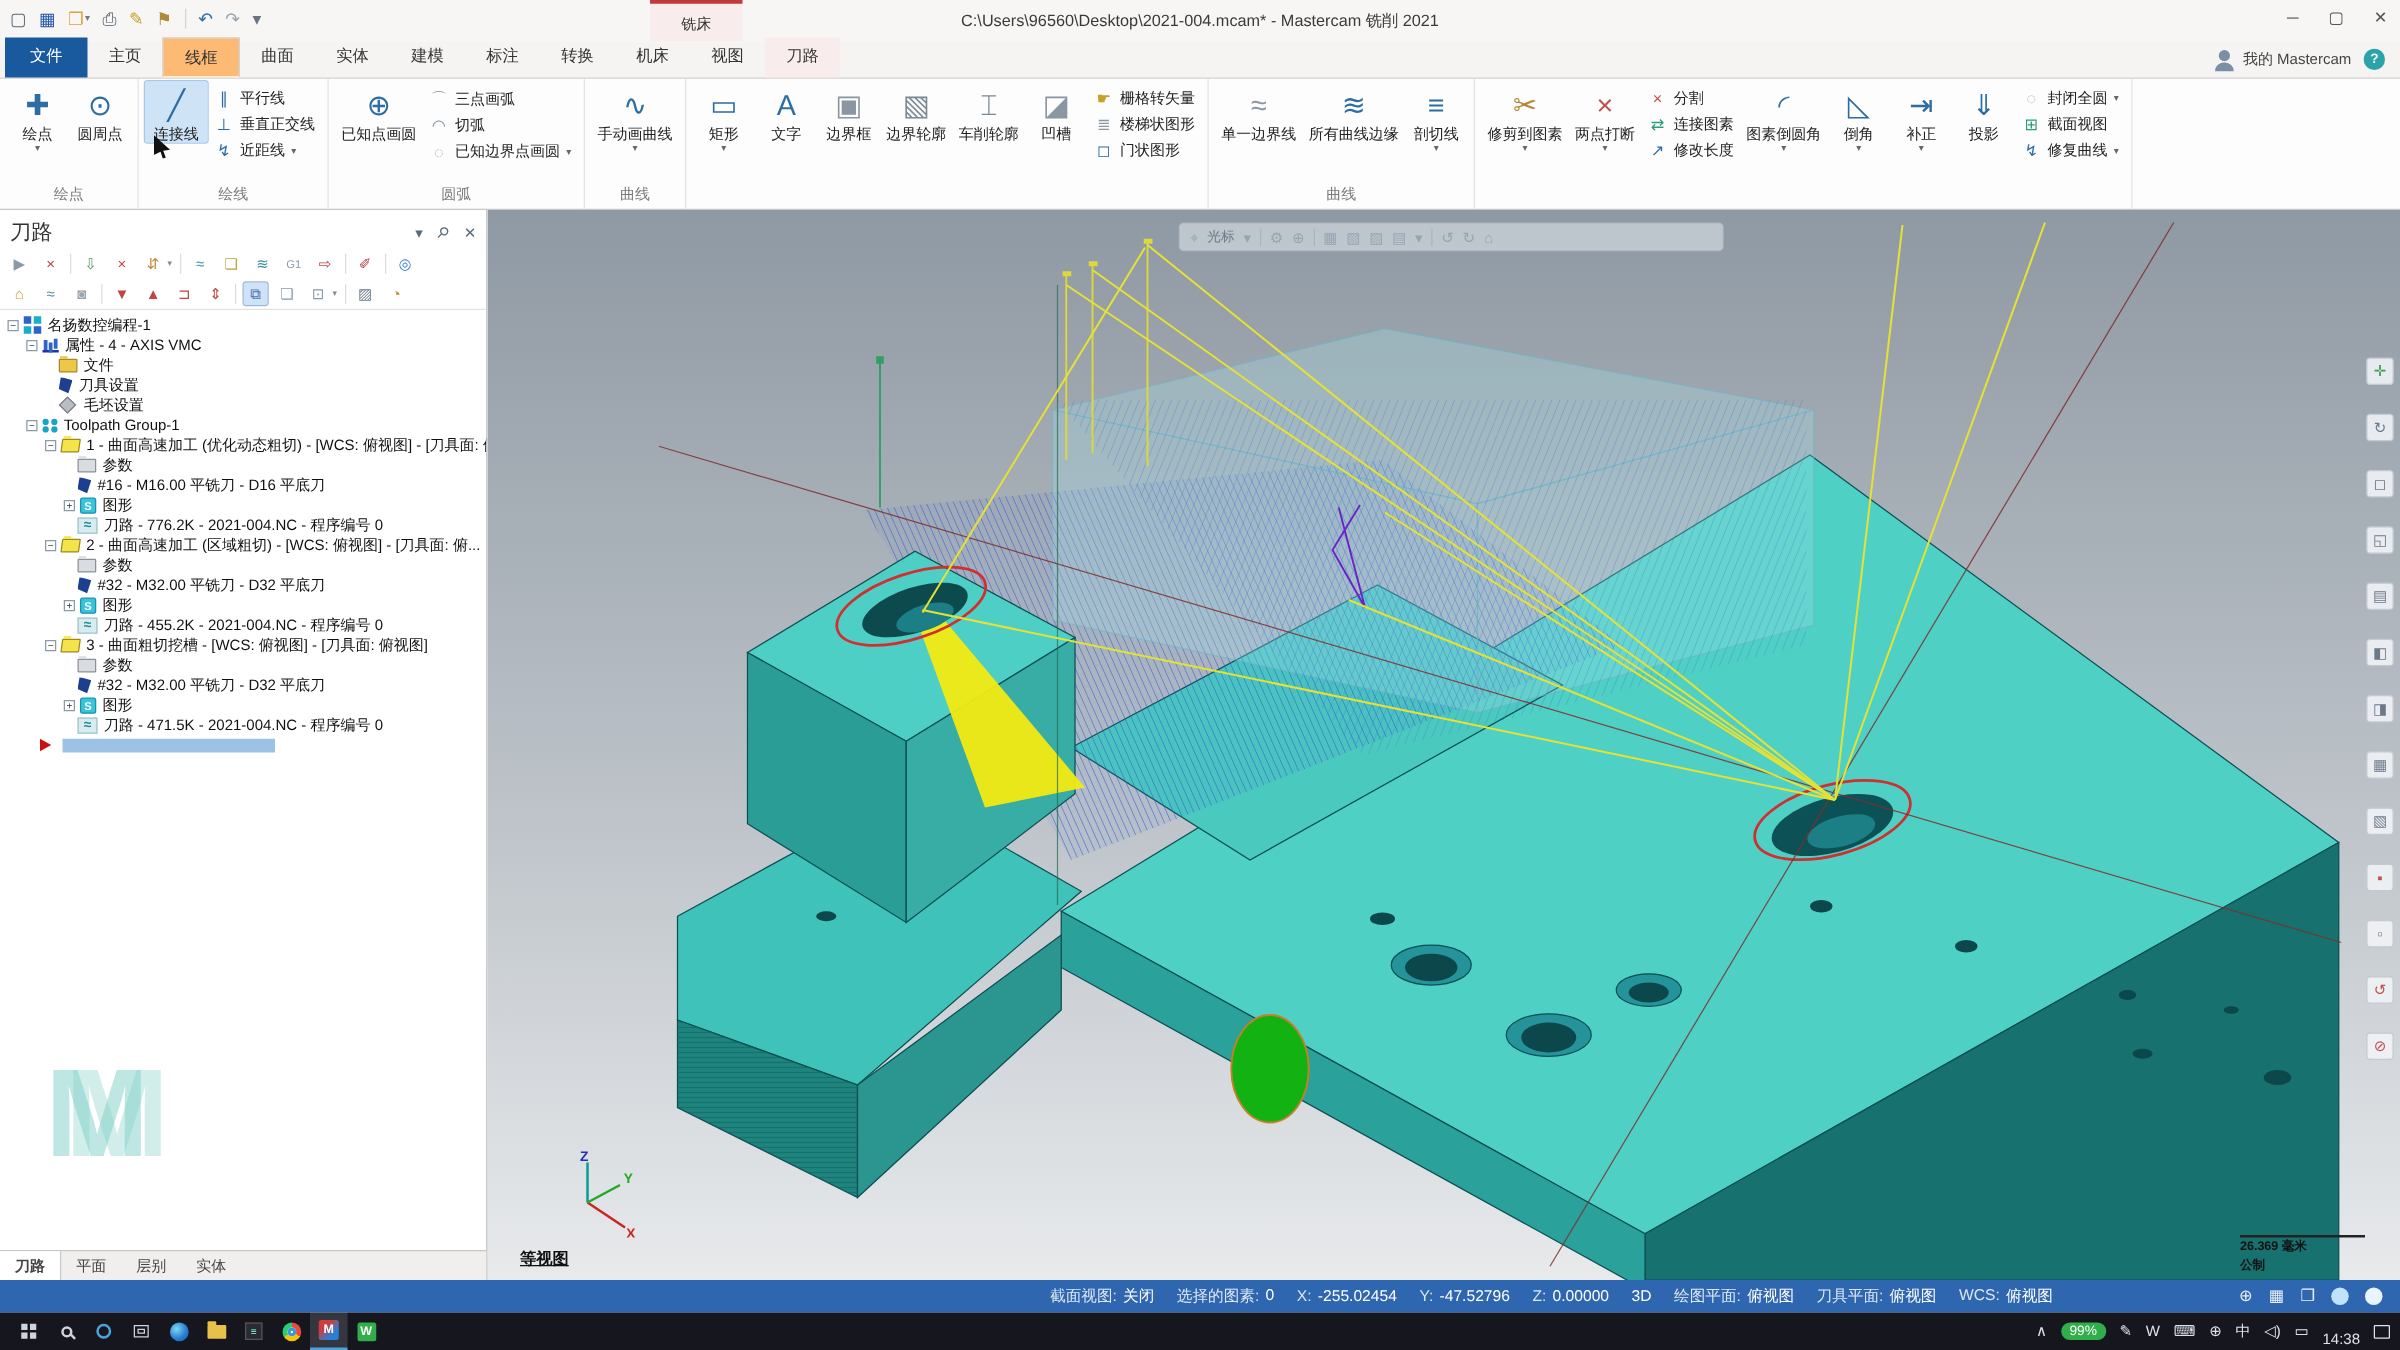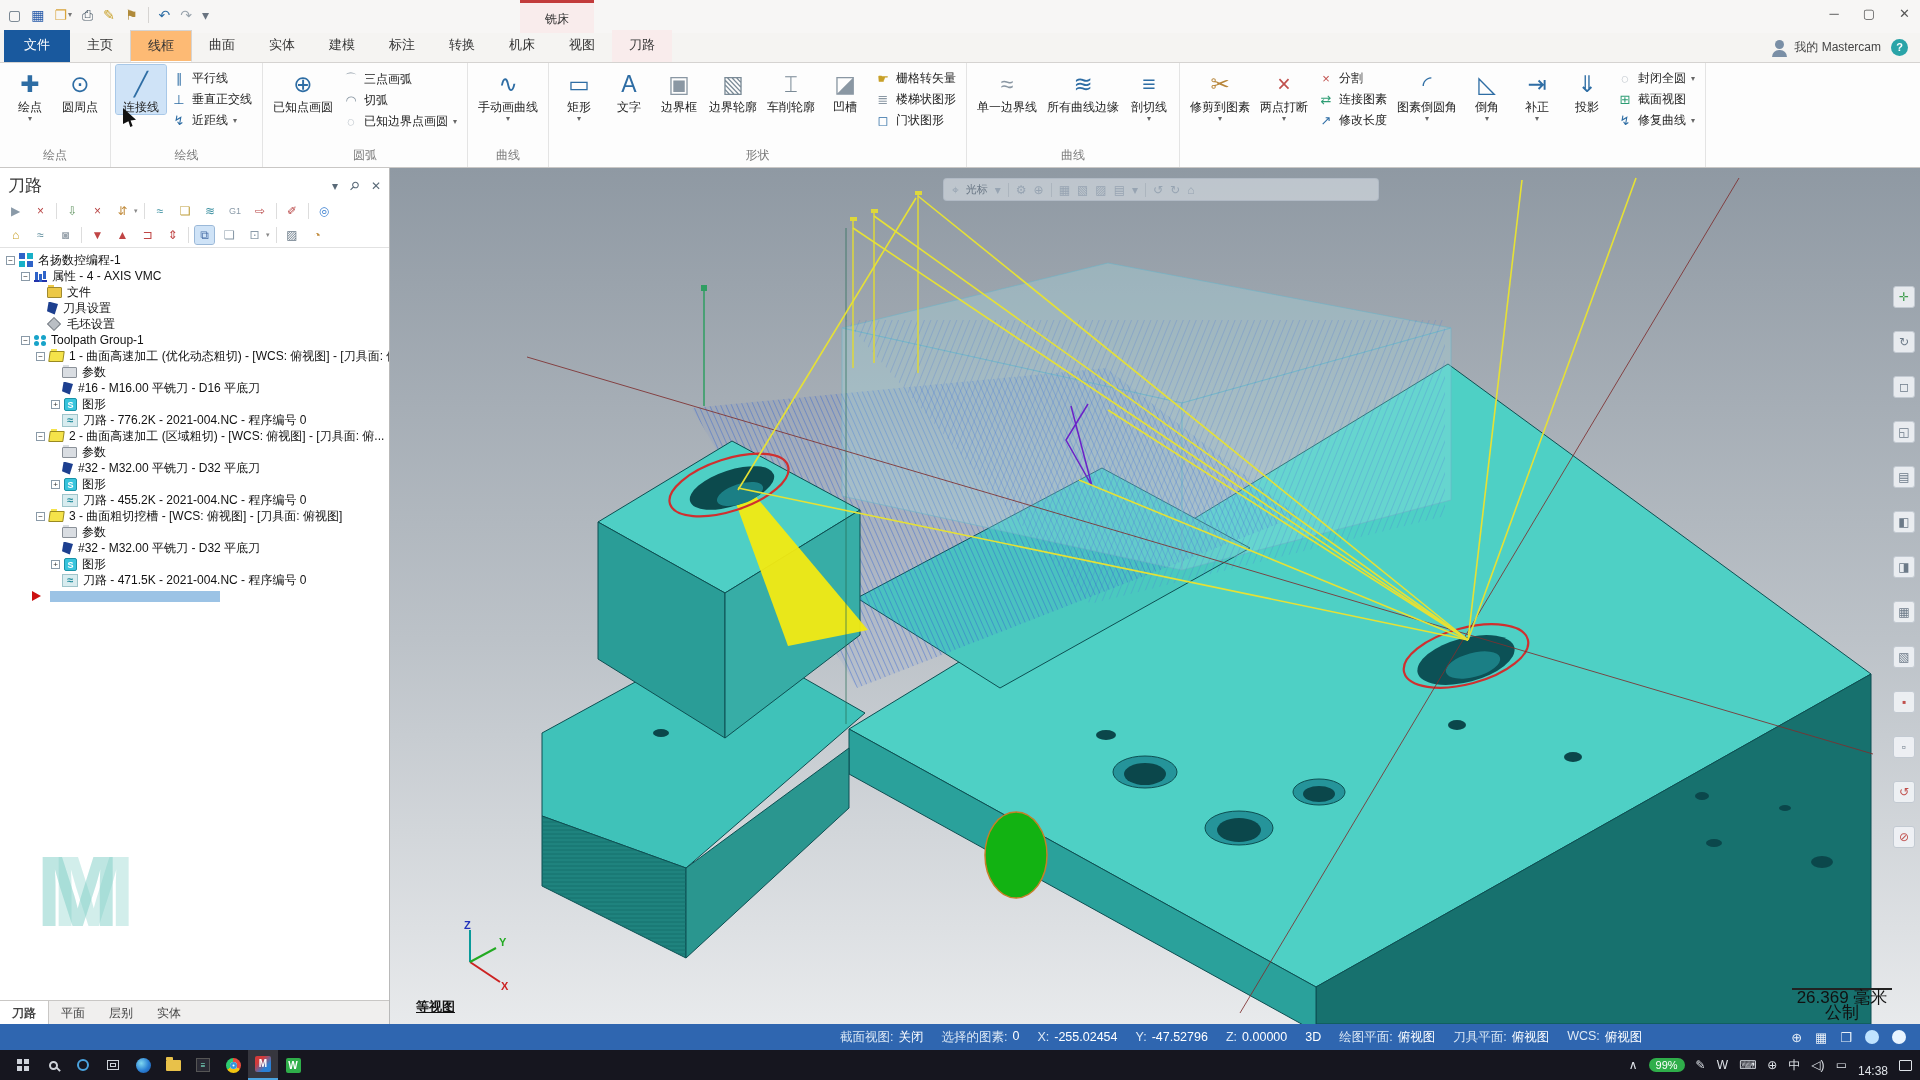--- a/index.html
+++ b/index.html
@@ -109,21 +109,21 @@
      background:rgba(228,233,238,.55); border:1px solid rgba(170,180,192,.65); border-radius:4px;
      display:flex; align-items:center; gap:7px; padding:0 8px; font-size:11px; color:#6b7886; }
   #selbar .ig { color:#97a4b2; font-size:12px; }
   #selbar .sp { width:1px; height:14px; background:rgba(160,170,180,.6); }
   #vtoolbar { position:absolute; right:5px; top:118px; display:flex; flex-direction:column; gap:23px; }
   .vbtn { width:22px; height:22px; background:rgba(241,244,247,.88); border:1px solid #c3cad2;
      border-radius:3px; font-size:12px; color:#6c7a88; display:flex; align-items:center; justify-content:center; }
   #viewlabel { position:absolute; left:26px; bottom:8px; font-size:13px; font-weight:bold; color:#111;text-decoration:underline; }
   #gnomon { position:absolute; left:52px; bottom:34px; }
   #scalebox { position:absolute; right:28px; bottom:4px; width:100px; border-top:2px solid #222;
-     text-align:center; font-size:17px; font-weight:normal; color:#111; line-height:15px; }
+     font-size:10px; font-weight:bold; color:#111; line-height:15px; }
 
   
   #watermark { position:absolute; left:36px; top:846px; z-index:6; display:flex; align-items:center;
      pointer-events:none; }
   #wm-logo { font-size:100px; font-weight:900; color:rgba(126,205,198,.5); line-height:90px;
      text-shadow:16px 0 rgba(126,205,198,.35); letter-spacing:-6px; }
   #wm-text { font-size:60px; font-weight:bold; color:rgba(150,170,172,.55); margin-left:38px; letter-spacing:4px;}
 
   
   #statusbar { height:26px; background:#2f66b0; color:#fff; display:flex; align-items:center;
@@ -199,20 +199,21 @@
           <span style="color:#2e6da4">↶</span>
         </span>
         <span class="qbtn">
           <span style="color:#9aa4ad">↷</span>
         </span>
         <span class="qbtn">
           <span style="color:#6a7480">▾</span>
         </span>
       </div>
     <div id="ctxgroup">铣床</div>
+    <div id="window-title">C:\Users\96560\Desktop\2021-004.mcam* - Mastercam 铣削 2021</div>
     <div id="winctl">
       <span>─</span>
       <span>▢</span>
       <span>✕</span>
     </div>
   </div>
 
   <div id="tabrow">
     <div id="tabs" style="display:flex;">
         <div class="tab file">文件</div>
@@ -342,21 +343,20 @@
             <div class="rs">
               <span class="ic" style="color: rgb(138, 151, 163);">≣</span>
               <span>楼梯状图形</span>
             </div>
             <div class="rs">
               <span class="ic" style="color: rgb(46, 109, 164);">◻</span>
               <span>门状图形</span>
             </div>
           </div>
         </div>
-        <div class="rg-cap">形状</div>
       </div>
       <div class="rg">
         <div class="rg-items">
           <div class="rb">
             <div class="ic" style="color: rgb(138, 151, 163);">≈</div>
             <div class="lbl">单一边界线</div>
           </div>
           <div class="rb">
             <div class="ic" style="color: rgb(46, 109, 164);">≋</div>
             <div class="lbl">所有曲线边缘</div>

